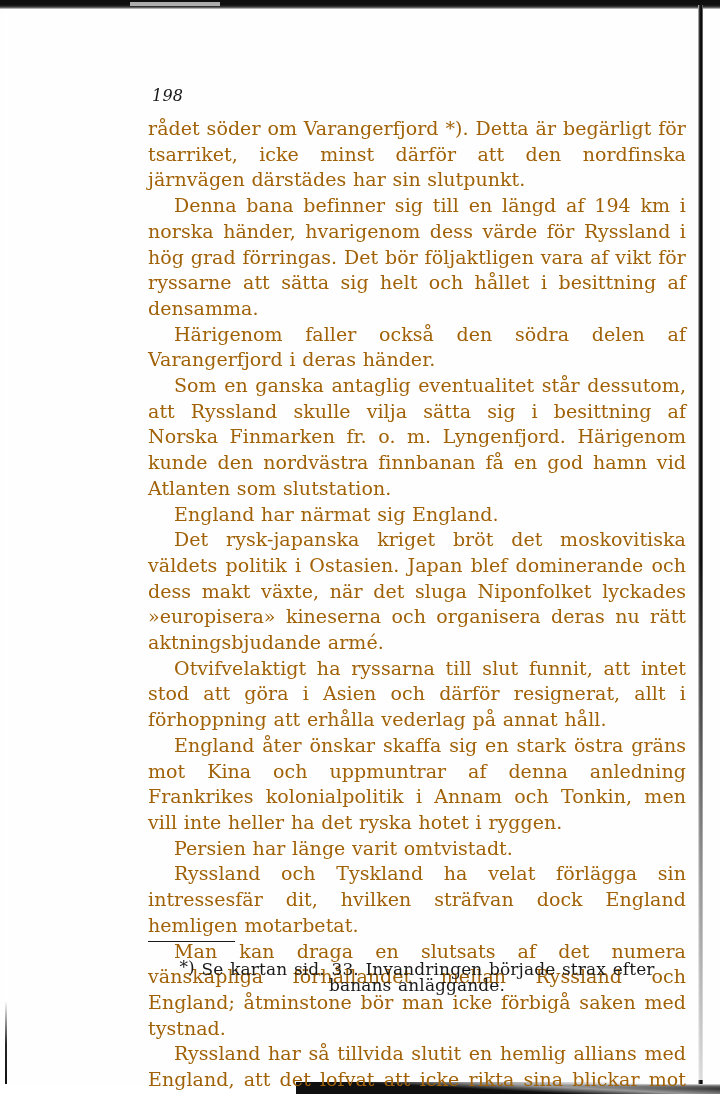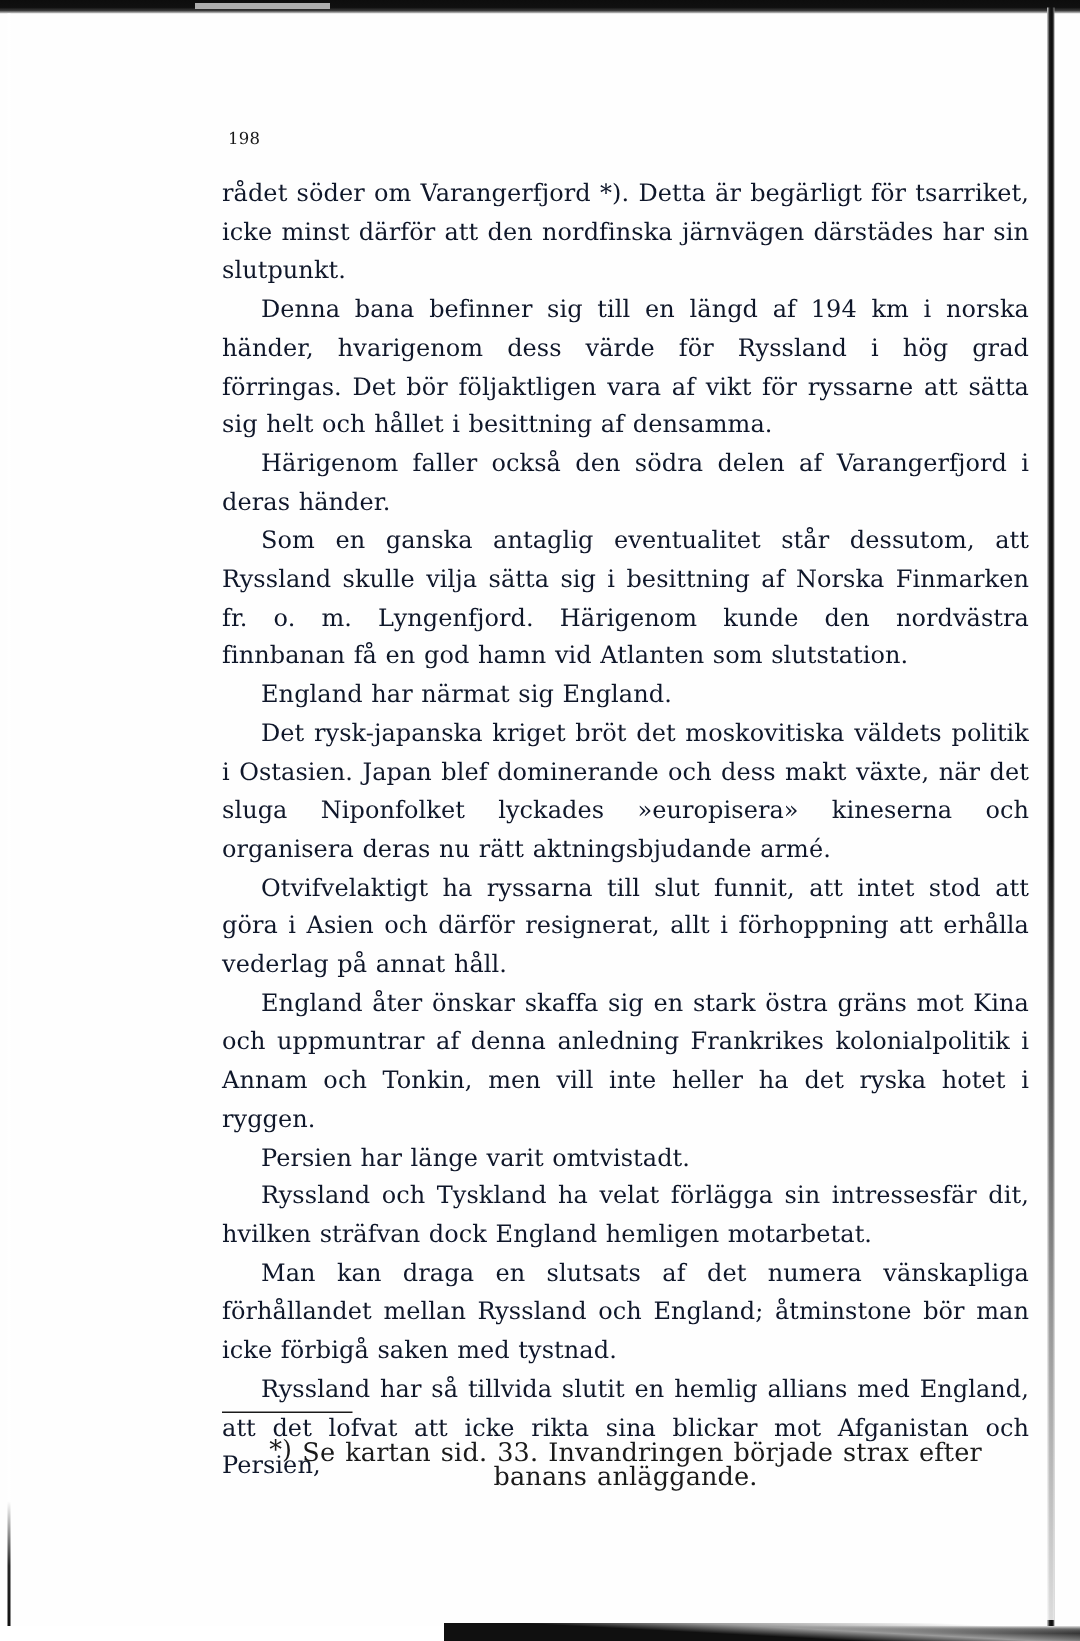--- a/index.html
+++ b/index.html
@@ -66,41 +66,42 @@
     left: 296px; bottom: 0px;
     width: 430px; height: 12px;
     background: linear-gradient(3deg, #101010 0%, #101010 42%, #9a9a9a 60%, rgba(255,255,255,0) 85%);
   }
 
   
   .folio {
     position: absolute;
     left: 152px;
     top: 86px;
-    font-size: 11px;
+    font-size: 16px;
     letter-spacing: .2px;
     color: #181818;
+    font-style: italic;
   }
 
   .body-block {
     position: absolute;
     left: 148px;
     top: 116px;
     width: 538px;
   }
 
   p.para {
     margin: 0;
-    font-size: 16px;
+    font-size: 19px;
     line-height: 25.7px;
     text-align: justify;
     text-align-last: left;
     letter-spacing: .05px;
     word-spacing: .6px;
-    color: #0f172a;
+    color: #a16207;
   }
   p.para.indent { text-indent: 26px; }
 
   
   .footnote-rule {
     position: absolute;
     left: 148px;
     top: 941px;
     width: 87px;
     height: 0;

